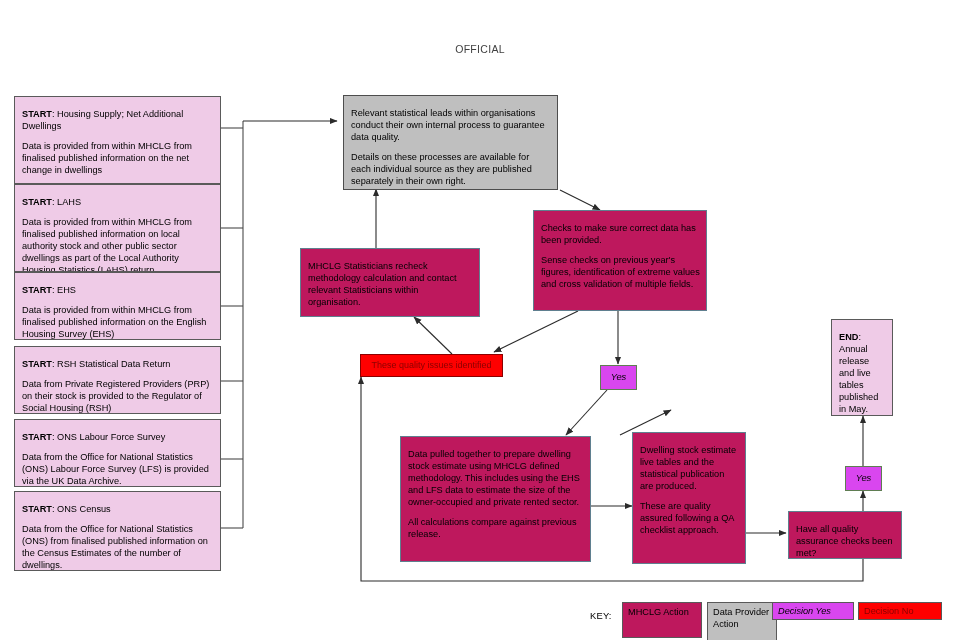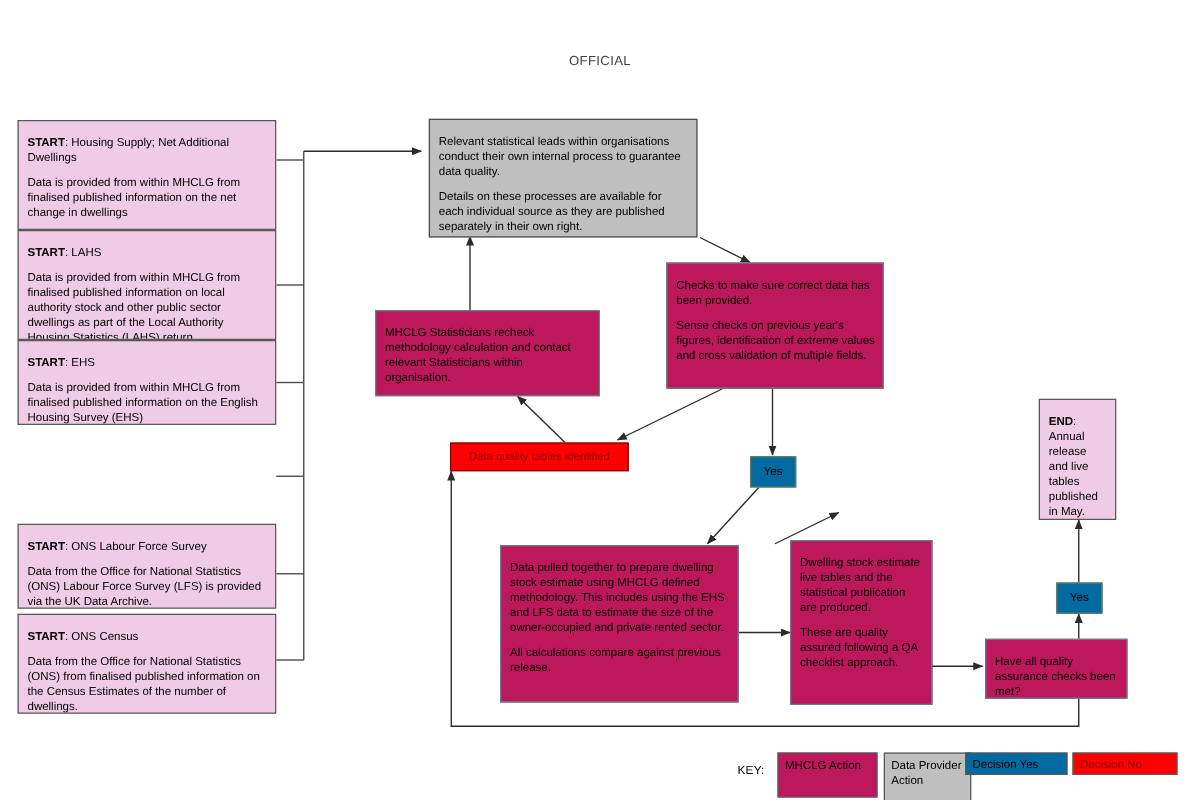--- a/index.html
+++ b/index.html
@@ -16,21 +16,21 @@
   .node{position:absolute;box-sizing:border-box;border:1px solid #595959;
         font-size:9.2px;line-height:1.30;padding:12px 6px 5px 7px;
         overflow:hidden;}
   .node p{margin:0;}
   .node p + p{margin-top:8px;}
   .node b{font-weight:bold;}
 
   .pink{background:#efcbe7;border-color:#5a5a5a;}
   .gray{background:#bfbfbf;border-color:#4d4d4d;}
   .blue{background:#be185d;border-color:#5f7f8f;}
-  .green{background:#0369a1;border-color:#5f7d52;}
+  .green{background:#d946ef;border-color:#5f7d52;font-style:italic;}
   .red{background:#fe0000;border-color:#8c0000;}
 
   .red .lbl{color:#8b0000;font-size:9px;}
   .decision{display:flex;align-items:center;justify-content:center;
             text-align:center;font-size:9.4px;padding:0;}
   .redbar{display:flex;align-items:center;justify-content:center;padding:0;}
 
   
   #key-wrap{position:absolute;left:590px;top:563px;height:48px;}
   #key-label{position:absolute;left:0px;top:11px;font-size:9.4px;letter-spacing:.2px;}
@@ -99,20 +99,24 @@
   <div class="node pink" style="left:14px;top:148px;width:207px;height:88px;">
     <p><b>START</b><span>: </span><span>LAHS</span></p>
     <p>Data is provided from within MHCLG from finalised published information on local authority stock and other public sector dwellings as part of the Local Authority Housing Statistics (LAHS) return</p>
   </div>
 
   <div class="node pink" style="left:14px;top:236px;width:207px;height:68px;">
     <p><b>START</b><span>: </span><span>EHS</span></p>
     <p>Data is provided from within MHCLG from finalised published information on the English Housing Survey (EHS)</p>
   </div>
 
+  <div class="node pink" style="left:14px;top:310px;width:207px;height:68px;">
+    <p><b>START</b><span>: </span><span>RSH Statistical Data Return</span></p>
+    <p>Data from Private Registered Providers (PRP) on their stock is provided to the Regulator of Social Housing (RSH)</p>
+  </div>
 
   <div class="node pink" style="left:14px;top:383px;width:207px;height:68px;">
     <p><b>START</b><span>: </span><span>ONS Labour Force Survey</span></p>
     <p>Data from the Office for National Statistics (ONS) Labour Force Survey (LFS) is provided via the UK Data Archive.</p>
   </div>
 
   <div class="node pink" style="left:14px;top:455px;width:207px;height:80px;">
     <p><b>START</b><span>: </span><span>ONS Census</span></p>
     <p>Data from the Office for National Statistics (ONS) from finalised published information on the Census Estimates of the number of dwellings.</p>
   </div>
@@ -125,21 +129,21 @@
   <div class="node blue" style="left:533px;top:174px;width:174px;height:101px;">
     <p>Checks to make sure correct data has been provided.</p>
     <p>Sense checks on previous year's figures, identification of extreme values and cross validation of multiple fields.</p>
   </div>
 
   <div class="node blue" style="left:300px;top:212px;width:180px;height:69px;">
     <p>MHCLG Statisticians recheck methodology calculation and contact relevant Statisticians within organisation.</p>
   </div>
 
   <div class="node red redbar" style="left:360px;top:318px;width:143px;height:23px;">
-    <span class="lbl">Data quality tables identified</span>
+    <span class="lbl">These quality issues identified</span>
   </div>
 
   <div class="node green decision" style="left:600px;top:329px;width:37px;height:25px;">
     <span>Yes</span>
   </div>
 
   <div class="node blue" style="left:400px;top:400px;width:191px;height:126px;">
     <p>Data pulled together to prepare dwelling stock estimate using MHCLG defined methodology. This includes using the EHS and LFS data to estimate the size of the owner-occupied and private rented sector.</p>
     <p>All calculations compare against previous release.</p>
   </div>

